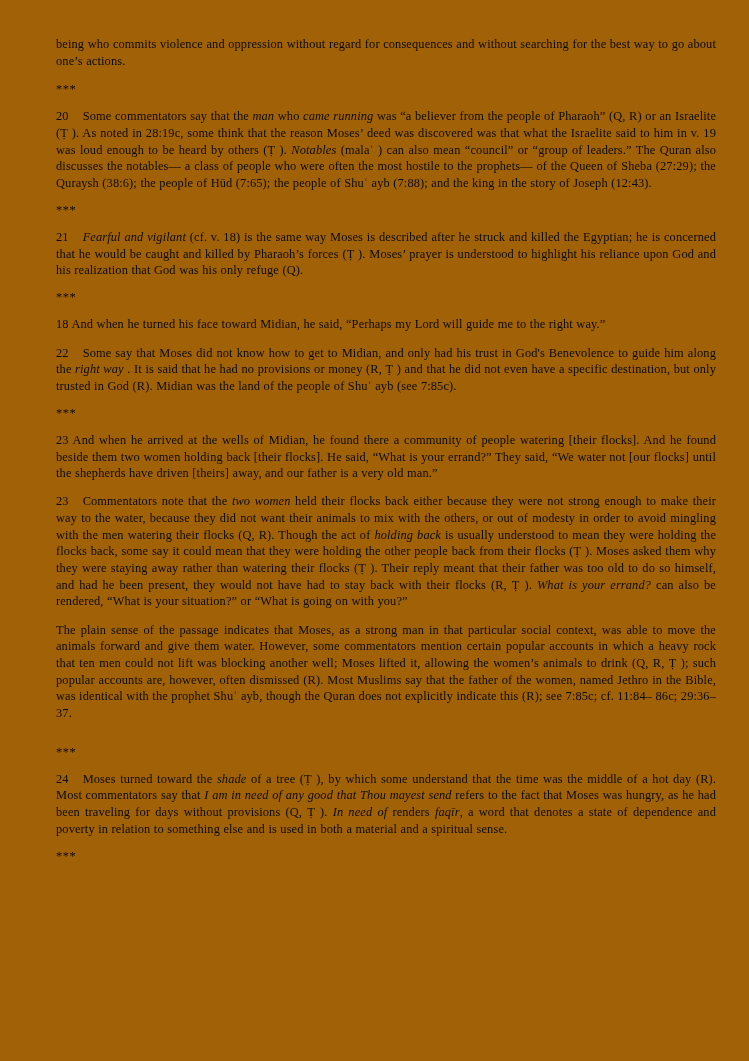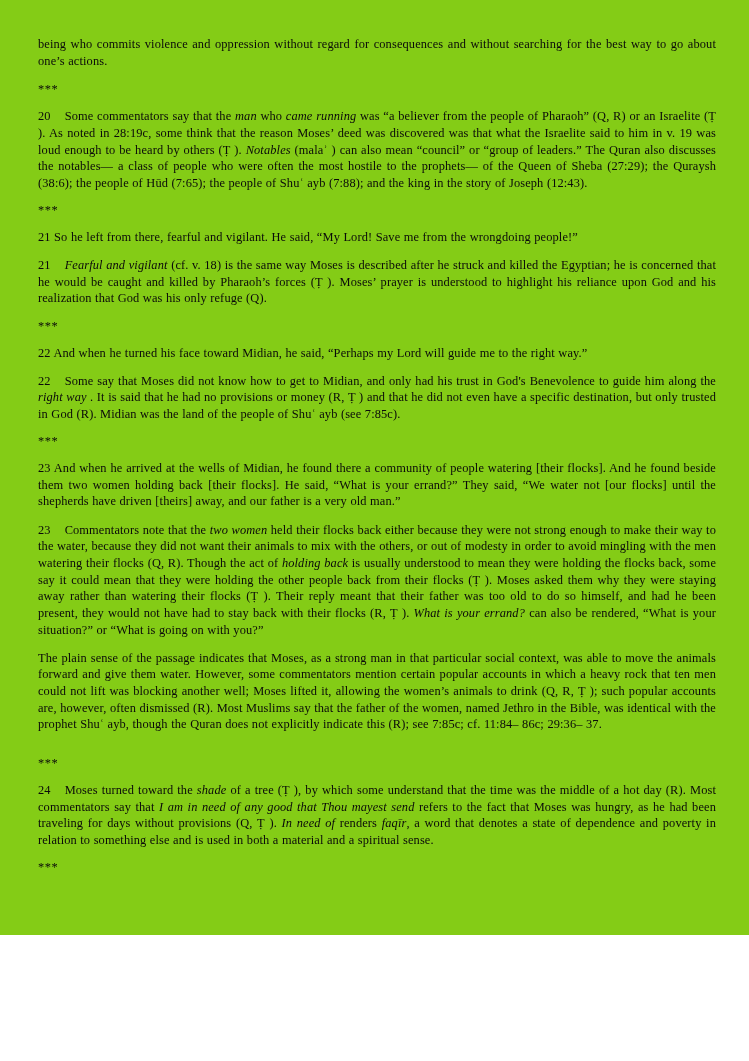--- a/index.html
+++ b/index.html
@@ -11,23 +11,23 @@
   body {
     width: 749px;
     height: 1061px;
     font-family: "Liberation Serif", "DejaVu Serif", serif;
     color: #0a0a0a;
     overflow: hidden;
   }
   .page {
     box-sizing: border-box;
     width: 749px;
-    height: 935px;
-    padding: 36px 33px 20px 38px;
-    background: #84cc16;
+    height: 1061px;
+    padding: 36px 33px 20px 56px;
+    background: #a16207;
   }
   .block {
     font-size: 12.4px;
     line-height: 1.345;
     text-align: justify;
     text-justify: inter-word;
     margin: 0 0 11.5px 0;
     letter-spacing: 0.01em;
     word-spacing: 0.02em;
   }
@@ -59,24 +59,23 @@
 </style>
 </head>
 <body>
 
 <div class="page">
   <div id="content-root">
       <div class="block plain opening">being who commits violence and oppression without regard for consequences and without searching for the best way to go about one’s actions.</div>
       <div class="sep">***</div>
       <div class="block commentary"><span class="vnum">20</span><span>Some commentators say that the <i class="it">man</i> who <i class="it">came running</i> was “a believer from the people of Pharaoh” (Q, R) or an Israelite (Ṭ ). As noted in 28:19c, some think that the reason Moses’ deed was discovered was that what the Israelite said to him in v. 19 was loud enough to be heard by others (Ṭ ). <i class="it">Notables</i> (malaʾ ) can also mean “council” or “group of leaders.” The Quran also discusses the notables— a class of people who were often the most hostile to the prophets— of the Queen of Sheba (27:29); the Quraysh (38:6); the people of Hūd (7:65); the people of Shuʿ ayb (7:88); and the king in the story of Joseph (12:43).</span></div>
       <div class="sep">***</div>
-      <div class="block verse">21 So he left from there, fearful and vigilant. He said, “My Lord! Save me from the wrongdoing people!”</div>
       <div class="block commentary"><span class="vnum">21</span><span><i class="it">Fearful and vigilant</i> (cf. v. 18) is the same way Moses is described after he struck and killed the Egyptian; he is concerned that he would be caught and killed by Pharaoh’s forces (Ṭ ). Moses’ prayer is understood to highlight his reliance upon God and his realization that God was his only refuge (Q).</span></div>
       <div class="sep">***</div>
-      <div class="block verse">22 And when he turned his face toward Midian, he said, “Perhaps my Lord will guide me to the right way.”</div>
+      <div class="block verse">18 And when he turned his face toward Midian, he said, “Perhaps my Lord will guide me to the right way.”</div>
       <div class="block commentary"><span class="vnum">22</span><span>Some say that Moses did not know how to get to Midian, and only had his trust in God's Benevolence to guide him along the <i class="it">right way</i> . It is said that he had no provisions or money (R, Ṭ ) and that he did not even have a specific destination, but only trusted in God (R). Midian was the land of the people of Shuʿ ayb (see 7:85c).</span></div>
       <div class="sep">***</div>
       <div class="block verse">23 And when he arrived at the wells of Midian, he found there a community of people watering [their flocks]. And he found beside them two women holding back [their flocks]. He said, “What is your errand?” They said, “We water not [our flocks] until the shepherds have driven [theirs] away, and our father is a very old man.”</div>
       <div class="block commentary"><span class="vnum">23</span><span>Commentators note that the <i class="it">two women</i> held their flocks back either because they were not strong enough to make their way to the water, because they did not want their animals to mix with the others, or out of modesty in order to avoid mingling with the men watering their flocks (Q, R). Though the act of <i class="it">holding back</i> is usually understood to mean they were holding the flocks back, some say it could mean that they were holding the other people back from their flocks (Ṭ ). Moses asked them why they were staying away rather than watering their flocks (Ṭ ). Their reply meant that their father was too old to do so himself, and had he been present, they would not have had to stay back with their flocks (R, Ṭ ). <i class="it">What is your errand?</i> can also be rendered, “What is your situation?” or “What is going on with you?”</span></div>
       <div class="block plain">The plain sense of the passage indicates that Moses, as a strong man in that particular social context, was able to move the animals forward and give them water. However, some commentators mention certain popular accounts in which a heavy rock that ten men could not lift was blocking another well; Moses lifted it, allowing the women’s animals to drink (Q, R, Ṭ ); such popular accounts are, however, often dismissed (R). Most Muslims say that the father of the women, named Jethro in the Bible, was identical with the prophet Shuʿ ayb, though the Quran does not explicitly indicate this (R); see 7:85c; cf. 11:84– 86c; 29:36– 37.</div>
       <div class="sep">***</div>
       <div class="block commentary"><span class="vnum">24</span><span>Moses turned toward the <i class="it">shade</i> of a tree (Ṭ ), by which some understand that the time was the middle of a hot day (R). Most commentators say that <i class="it">I am in need of any good that Thou mayest send</i> refers to the fact that Moses was hungry, as he had been traveling for days without provisions (Q, Ṭ ). <i class="it">In need of</i> renders <i class="it">faqīr</i>, a word that denotes a state of dependence and poverty in relation to something else and is used in both a material and a spiritual sense.</span></div>
       <div class="sep">***</div>
     </div>
 </div>

